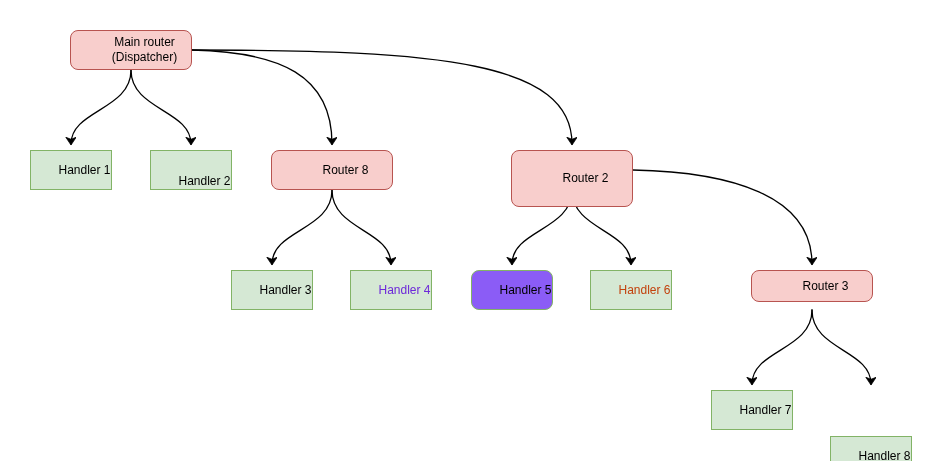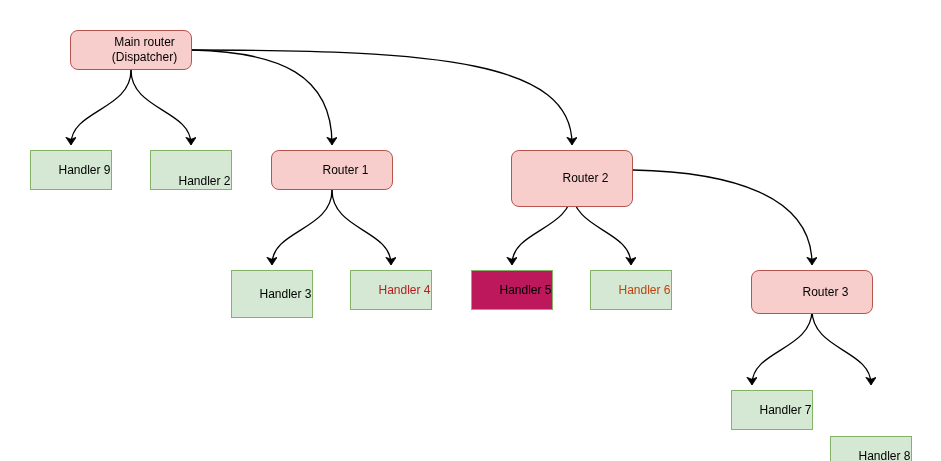--- a/index.html
+++ b/index.html
@@ -77,26 +77,26 @@
         <path d="M 572 190 C 572 230 631 230 631 264" marker-end="url(#arrowhead)"></path>
         <path d="M 633 170 C 730 172 812 195 812 264" marker-end="url(#arrowhead)"></path>
         <path d="M 812 310 C 812 350 752 350 752 384" marker-end="url(#arrowhead)"></path>
         <path d="M 812 310 C 812 350 871 350 871 384" marker-end="url(#arrowhead)"></path>
       </g>
   </svg>
 
   <div id="nodes-group">
       <div class="node node-router" style="left: 70px; top: 30px; width: 122px; height: 40px; background: rgb(248, 206, 204); border-color: rgb(184, 84, 80); color: rgb(0, 0, 0);"><span class="node-label">Main router
 (Dispatcher)</span></div>
-      <div class="node node-handler" style="left: 30px; top: 150px; width: 82px; height: 40px; border-radius: 0px; background: rgb(213, 232, 212); border-color: rgb(130, 179, 102); color: rgb(0, 0, 0);"><span class="node-label">Handler 9</span></div>
+      <div class="node node-handler" style="left: 30px; top: 150px; width: 82px; height: 40px; border-radius: 0px; background: rgb(213, 232, 212); border-color: rgb(130, 179, 102); color: rgb(0, 0, 0);"><span class="node-label">Handler 1</span></div>
       <div class="node node-handler" style="left: 150px; top: 150px; width: 82px; height: 40px; border-radius: 0px; background: rgb(213, 232, 212); border-color: rgb(130, 179, 102); color: rgb(0, 0, 0); align-items: flex-end;"><span class="node-label">Handler 2</span></div>
-      <div class="node node-router" style="left: 271px; top: 150px; width: 122px; height: 40px; background: rgb(248, 206, 204); border-color: rgb(184, 84, 80); color: rgb(0, 0, 0);"><span class="node-label">Router 1</span></div>
+      <div class="node node-router" style="left: 271px; top: 150px; width: 122px; height: 40px; background: rgb(248, 206, 204); border-color: rgb(184, 84, 80); color: rgb(0, 0, 0);"><span class="node-label">Router 8</span></div>
       <div class="node node-router" style="left: 511px; top: 150px; width: 122px; height: 57px; background: rgb(248, 206, 204); border-color: rgb(184, 84, 80); color: rgb(0, 0, 0);"><span class="node-label">Router 2</span></div>
-      <div class="node node-handler" style="left: 231px; top: 270px; width: 82px; height: 48px; border-radius: 0px; background: rgb(213, 232, 212); border-color: rgb(130, 179, 102); color: rgb(0, 0, 0);"><span class="node-label">Handler 3</span></div>
-      <div class="node node-handler" style="left: 350px; top: 270px; width: 82px; height: 40px; border-radius: 0px; background: rgb(213, 232, 212); border-color: rgb(130, 179, 102); color: #b91c1c;"><span class="node-label">Handler 4</span></div>
-      <div class="node node-handler" style="left: 471px; top: 270px; width: 82px; height: 40px; border-radius: 0px; background: #be185d; border-color: rgb(130, 179, 102); color: rgb(0, 0, 0);"><span class="node-label">Handler 5</span></div>
+      <div class="node node-handler" style="left: 231px; top: 270px; width: 82px; height: 40px; border-radius: 0px; background: rgb(213, 232, 212); border-color: rgb(130, 179, 102); color: rgb(0, 0, 0);"><span class="node-label">Handler 3</span></div>
+      <div class="node node-handler" style="left: 350px; top: 270px; width: 82px; height: 40px; border-radius: 0px; background: rgb(213, 232, 212); border-color: rgb(130, 179, 102); color: #6d28d9;"><span class="node-label">Handler 4</span></div>
+      <div class="node node-handler" style="left: 471px; top: 270px; width: 82px; height: 40px; border-radius: 8px; background: #8b5cf6; border-color: rgb(130, 179, 102); color: rgb(0, 0, 0);"><span class="node-label">Handler 5</span></div>
       <div class="node node-handler" style="left: 590px; top: 270px; width: 82px; height: 40px; border-radius: 0px; background: rgb(213, 232, 212); border-color: rgb(130, 179, 102); color: #c2410c;"><span class="node-label">Handler 6</span></div>
-      <div class="node node-router" style="left: 751px; top: 270px; width: 122px; height: 44px; background: rgb(248, 206, 204); border-color: rgb(184, 84, 80); color: rgb(0, 0, 0);"><span class="node-label">Router 3</span></div>
-      <div class="node node-handler" style="left: 711px; top: 390px; width: 82px; height: 40px; border-radius: 0px; background: rgb(213, 232, 212); border-color: rgb(130, 179, 102); color: rgb(0, 0, 0); margin-left: 20px;"><span class="node-label">Handler 7</span></div>
+      <div class="node node-router" style="left: 751px; top: 270px; width: 122px; height: 32px; background: rgb(248, 206, 204); border-color: rgb(184, 84, 80); color: rgb(0, 0, 0);"><span class="node-label">Router 3</span></div>
+      <div class="node node-handler" style="left: 711px; top: 390px; width: 82px; height: 40px; border-radius: 0px; background: rgb(213, 232, 212); border-color: rgb(130, 179, 102); color: rgb(0, 0, 0);"><span class="node-label">Handler 7</span></div>
       <div class="node node-handler" style="left: 830px; top: 390px; width: 82px; height: 40px; border-radius: 0px; background: rgb(213, 232, 212); border-color: rgb(130, 179, 102); color: rgb(0, 0, 0); margin-top: 46px;"><span class="node-label">Handler 8</span></div>
     </div>
 
 </div>
 
 </body></html>

